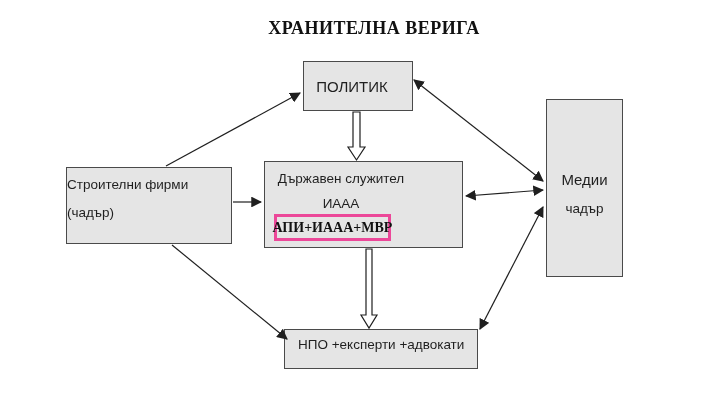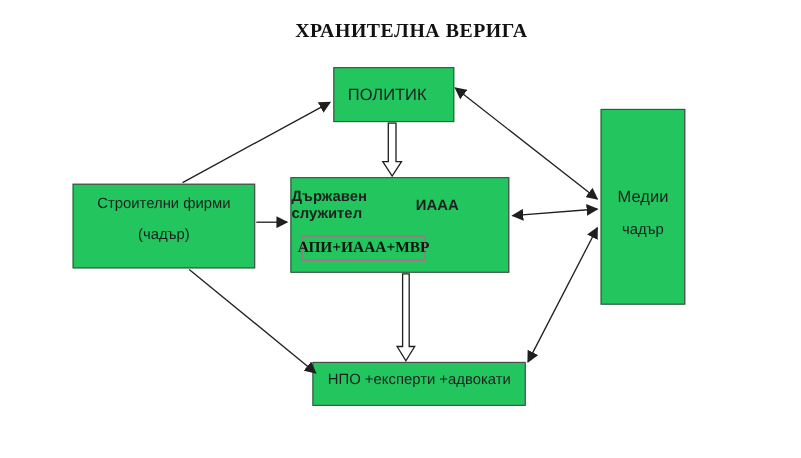--- a/index.html
+++ b/index.html
@@ -6,43 +6,43 @@
   .canvas{
     position:relative;width:688px;height:416px;background:#ffffff;overflow:hidden;
     font-family:"Liberation Sans",sans-serif;color:#1c1c1c;
   }
   .title{
     position:absolute;left:60px;right:0;top:18px;text-align:center;
     font-family:"Liberation Serif",serif;font-weight:bold;font-size:18px;
     letter-spacing:0.5px;color:#111;
   }
   .node{
-    position:absolute;border:1.5px solid #4a4a4a;background:#22c55e;box-sizing:border-box;
+    position:absolute;border:1.5px solid #4a4a4a;background:#e5e5e5;box-sizing:border-box;
     font-size:13.5px;color:#1f1f1f;
   }
   .node-politician{
     left:303px;top:61px;width:110px;height:50px;
     display:flex;align-items:center;justify-content:center;
     padding-right:12px;font-size:15px;
   }
   .node-construction{
     left:66px;top:167px;width:166px;height:77px;
-    display:flex;flex-direction:column;align-items:center;
+    display:flex;flex-direction:column;align-items:flex-start;
     padding-top:9px;gap:13px;
   }
   .node-official{
     left:264px;top:161px;width:199px;height:87px;
   }
   .official-lines{
-    display:flex;flex-direction:row;align-items:center;
-    padding:9px 45px 0 0;gap:10px;font-weight:bold;
+    display:flex;flex-direction:column;align-items:center;
+    padding:9px 45px 0 0;gap:10px;
   }
   .badge{
     position:absolute;left:9px;top:52px;width:111px;height:21px;
-    border:1px solid #ec4899;display:flex;align-items:center;justify-content:center;
+    border:3px solid #ec4899;display:flex;align-items:center;justify-content:center;
     font-family:"Liberation Serif",serif;font-weight:bold;font-size:14px;color:#111;
   }
   .node-media{
     left:546px;top:99px;width:77px;height:178px;
     display:flex;flex-direction:column;align-items:center;justify-content:center;
     padding-top:10px;gap:13px;font-size:15px;
   }
   .media-sub{font-size:13.5px;}
   .node-ngo{
     left:284px;top:329px;width:194px;height:40px;

